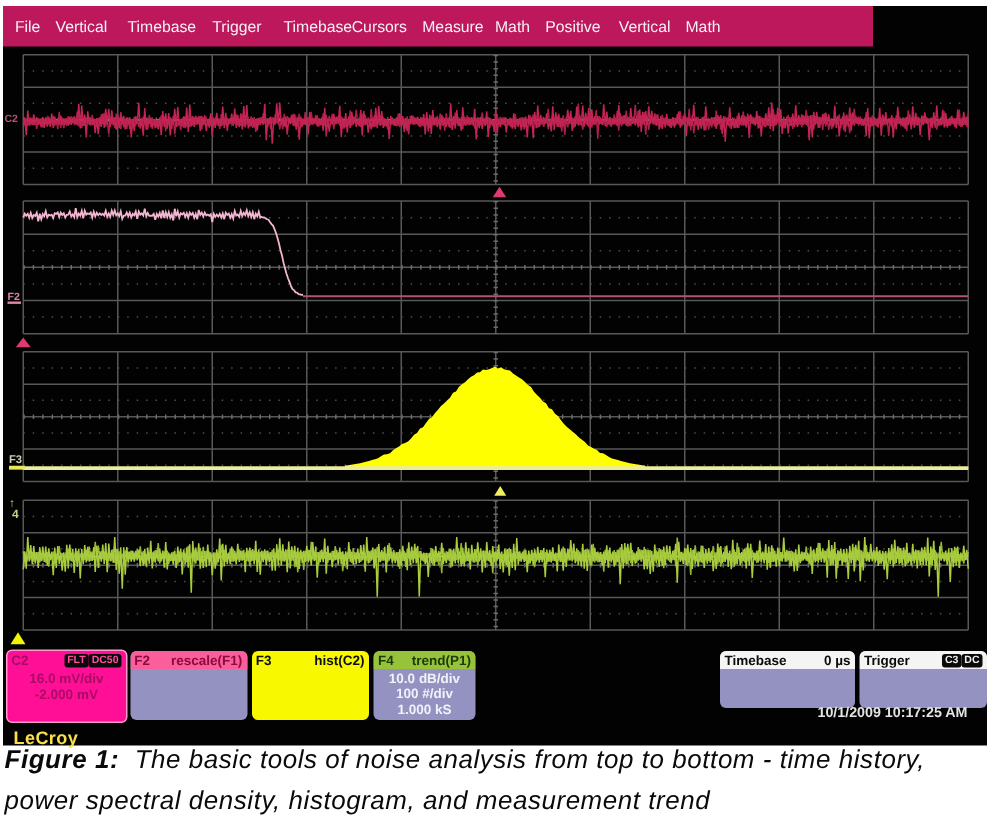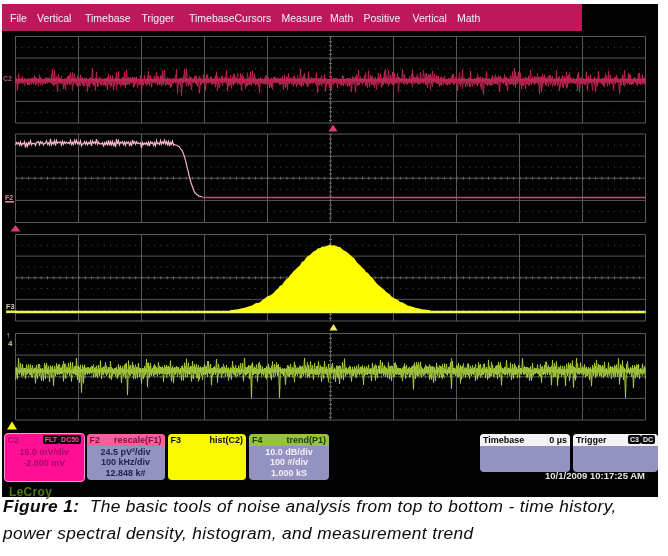--- a/index.html
+++ b/index.html
@@ -143,34 +143,33 @@
       <text x="6" y="341.5" fill="#c8cc86" font-size="8" font-family="Liberation Sans" font-weight="bold">4</text>
 </svg>
 
 <div class="box" style="left:1.5px;top:429px;width:79.5px;height:47px;background:#ff0f96;border:1px solid #ff9ccc;color:#a80b63">
  <div style="padding:1px 3px;font-weight:bold">C2 <span style="float:right"><span class="badge" style="color:#ff4da0">FLT</span><span class="badge" style="color:#ff4da0">DC50</span></span></div>
  <div class="bd">16.0 mV/div<br>-2.000 mV</div>
 </div>
 
 <div class="box" style="left:84.5px;top:429.5px;width:78px;height:46px;background:#9492c0">
  <div class="hd" style="background:#fa5f9b;color:#8c0a3c">F2<span style="float:right">rescale(F1)</span></div>
- <div class="bd" style="color:#23234e">24.5 pV²/div<br>100 kHz/div<br>12.848 k#</div>
 </div>
 
 <div class="box" style="left:165.5px;top:429.5px;width:78.5px;height:46px;background:#f8f800;color:#101010">
  <div class="hd">F3<span style="float:right">hist(C2)</span></div>
 </div>
 
-<div class="box" style="left:247px;top:429.5px;width:80px;height:46px;background:#9492c0">
+<div class="box" style="left:247px;top:429.5px;width:68px;height:46px;background:#9492c0">
  <div class="hd" style="background:#97c33a;color:#1d3a08">F4<span style="float:right">trend(P1)</span></div>
  <div class="bd" style="color:#f2f2fa">10.0 dB/div<br>100 #/div<br>1.000 kS</div>
 </div>
 
 <div class="box" style="left:478px;top:429.5px;width:90px;height:38px;background:#9492c0">
  <div class="hd" style="background:#f4f4f4;color:#0a0a0a">Timebase<span style="float:right">0 µs</span></div>
 </div>
 
 <div class="box" style="left:571px;top:429.5px;width:85px;height:38px;background:#9492c0">
  <div class="hd" style="background:#f4f4f4;color:#0a0a0a">Trigger<span style="float:right"><span class="badge" style="color:#f0f0f0">C3</span><span class="badge" style="color:#f0f0f0">DC</span></span></div>
 </div>
-<div style="position:absolute;left:7px;top:481px;color:#4d7c0f;font-weight:bold;font-size:12px;letter-spacing:0.3px">LeCroy</div>
+<div style="position:absolute;left:7px;top:481px;color:#fde047;font-weight:bold;font-size:12px;letter-spacing:0.3px">LeCroy</div>
 <div style="position:absolute;right:13px;top:466px;color:#e4e4e4;font-size:9.5px;font-weight:bold">10/1/2009 10:17:25 AM</div>
 </div>
 <div class="cap"><b>Figure 1:</b>&nbsp; The basic tools of noise analysis from top to bottom - time history,<br>power spectral density, histogram, and measurement trend</div>
 </body></html>

